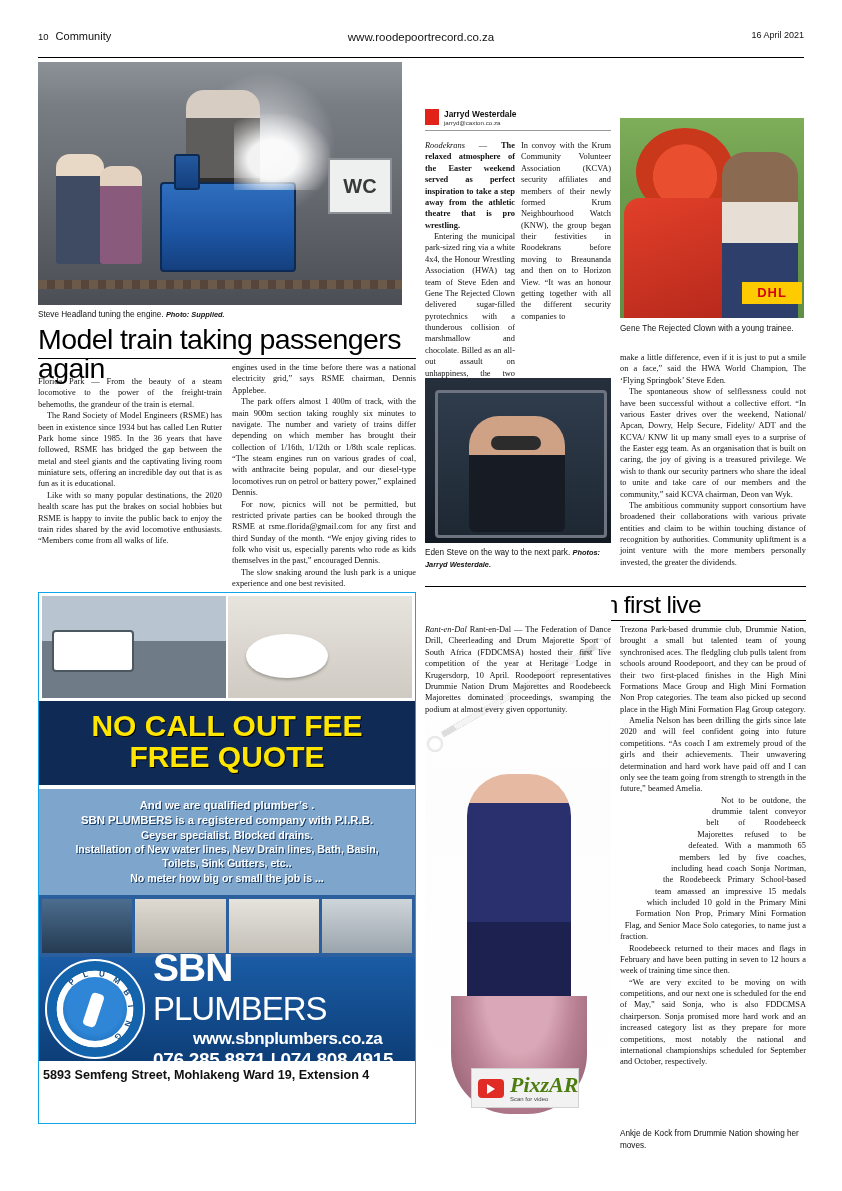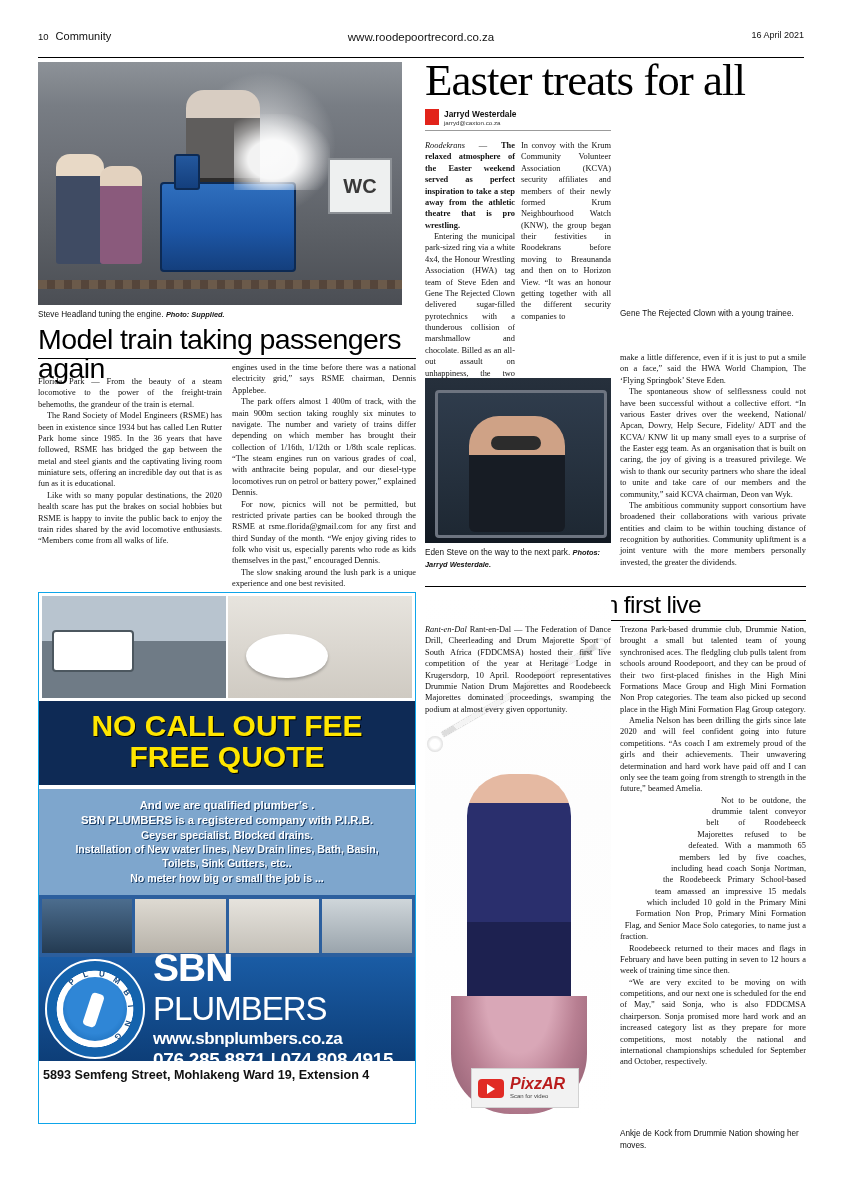--- a/index.html
+++ b/index.html
@@ -197,35 +197,35 @@
     width: 26px; height: 19px; background: #e12b25; border-radius: 4px;
     position: relative; flex: 0 0 auto;
   }
   #drummie-photo .pixzar .play:after {
     content: ""; position: absolute; left: 9px; top: 5px;
     border-left: 8px solid #fff; border-top: 5px solid transparent; border-bottom: 5px solid transparent;
   }
   #drummie-photo .pixzar .pz-txt {
     font-family: "Liberation Sans", sans-serif; line-height: 1.05;
   }
-  #drummie-photo .pixzar .pz-main { font-size: 16px; font-weight: bold; color: #b91c1c; font-style: italic; }
+  #drummie-photo .pixzar .pz-main { font-size: 22px; font-weight: bold; color: #4d7c0f; font-style: italic; font-family: Liberation Serif, serif; }
   #drummie-photo .pixzar .pz-sub { font-size: 6px; color: #444; }
 
   
   .caption {
     position: absolute;
     font-family: "Liberation Sans", sans-serif;
     font-size: 8.2px;
     color: #111;
     line-height: 1.42;
   }
   .caption .src { font-style: italic; font-weight: bold; font-size: 7.4px; }
 
   #cap-train { left: 38px; top: 309px; width: 376px; }
-  #cap-clown { left: 620px; top: 308px; width: 186px; }
+  #cap-clown { left: 620px; top: 323px; width: 186px; }
   #cap-car   { left: 425px; top: 547px; width: 186px; }
   #cap-drummie { left: 620px; top: 1128px; width: 186px; }
 
   
   .headline {
     position: absolute;
     font-family: "Liberation Sans", sans-serif;
     color: #000;
     letter-spacing: -0.6px;
     line-height: 1;
@@ -391,21 +391,21 @@
   }
   .ad-logo .badge .inner:after {
     content: ""; position: absolute; left: 24px; top: 16px; width: 13px; height: 34px;
     background: #ffffff; border-radius: 4px; transform: rotate(18deg);
   }
   .ad-logo .names { color: #fff; line-height: 1; }
   .ad-logo .names .n1 {
     font-size: 39px; font-weight: bold; letter-spacing: -1px;
   }
   .ad-logo .names .n1 .thin { font-weight: normal; font-size: 33px; }
-  .ad-logo .names .n2 { font-size: 17px; font-weight: bold; margin-top: 4px; letter-spacing: -0.4px;}
+  .ad-logo .names .n2 { font-size: 17px; font-weight: bold; margin-top: 4px; letter-spacing: -0.4px; margin-left: 40px;}
   .ad-logo .names .n3 { font-size: 19px; font-weight: bold; margin-top: 3px; letter-spacing: -0.3px;}
   .ad-address {
     background: #ffffff; color: #111; text-align: left;
     font-size: 12.6px; font-weight: bold; padding: 7px 4px;
   }
 </style>
 </head>
 <body>
 
 <div class="page">
@@ -441,30 +441,35 @@
     <p>The Rand Society of Model Engineers (RSME) has been in existence since 1934 but has called Len Rutter Park home since 1985. In the 36 years that have followed, RSME has bridged the gap between the metal and steel giants and the captivating living room miniature sets, offering an incredible day out that is as fun as it is educational.</p>
     <p>Like with so many popular destinations, the 2020 health scare has put the brakes on social hobbies but RSME is happy to invite the public back to enjoy the train rides shared by the avid locomotive enthusiasts. “Members come from all walks of life.</p>
   </div>
   <div class="col" id="train-c2">
     <p>engines used in the time before there was a national electricity grid,” says RSME chairman, Dennis Applebee.</p>
     <p>The park offers almost 1 400m of track, with the main 900m section taking roughly six minutes to navigate. The number and variety of trains differ depending on which member has brought their collection of 1/16th, 1/12th or 1/8th scale replicas. “The steam engines run on various grades of coal, with anthracite being popular, and our diesel-type locomotives run on petrol or battery power,” explained Dennis.</p>
     <p>For now, picnics will not be permitted, but restricted private parties can be booked through the RSME at rsme.florida@gmail.com for any first and third Sunday of the month. “We enjoy giving rides to folk who visit us, especially parents who rode as kids themselves in the past,” encouraged Dennis.</p>
     <p>The slow snaking around the lush park is a unique experience and one best revisited.</p>
   </div>
 
-  <div class="headline" id="hl-easter">Easter treats for all</div>
 
   <div class="byline">
     <div class="swatch"></div>
     <div>
       <div class="b-name">Jarryd Westerdale</div>
       <div class="b-mail">jarryd@caxton.co.za</div>
     </div>
   </div>
 
+  <div class="photo" id="clown-photo">
+    <div class="c-wig"></div>
+    <div class="c-body"></div>
+    <div class="child"></div>
+    <div class="dhl">DHL</div>
+  </div>
   <div class="caption" id="cap-clown">Gene The Rejected Clown with a young trainee.</div>
 
   <div class="col" id="easter-c1">
     <p><span class="dateline">Roodekrans</span> — <span class="lead">The relaxed atmosphere of the Easter weekend served as perfect inspiration to take a step away from the athletic theatre that is pro wrestling.</span></p>
     <p>Entering the municipal park-sized ring via a white 4x4, the Honour Wrestling Association (HWA) tag team of Steve Eden and Gene The Rejected Clown delivered sugar-filled pyrotechnics with a thunderous collision of marshmallow and chocolate. Billed as an all-out assault on unhappiness, the two professional wrestlers took an escorted afternoon road trip in search of any children lacking in Easter cheer on Saturday, 3 April.</p>
   </div>
   <div class="col" id="easter-c2">
     <p>In convoy with the Krum Community Volunteer Association (KCVA) security affiliates and members of their newly formed Krum Neighbourhood Watch (KNW), the group began their festivities in Roodekrans before moving to Breaunanda and then on to Horizon View. “It was an honour getting together with all the different security companies to</p>
   </div>
   <div class="col" id="easter-c3">

